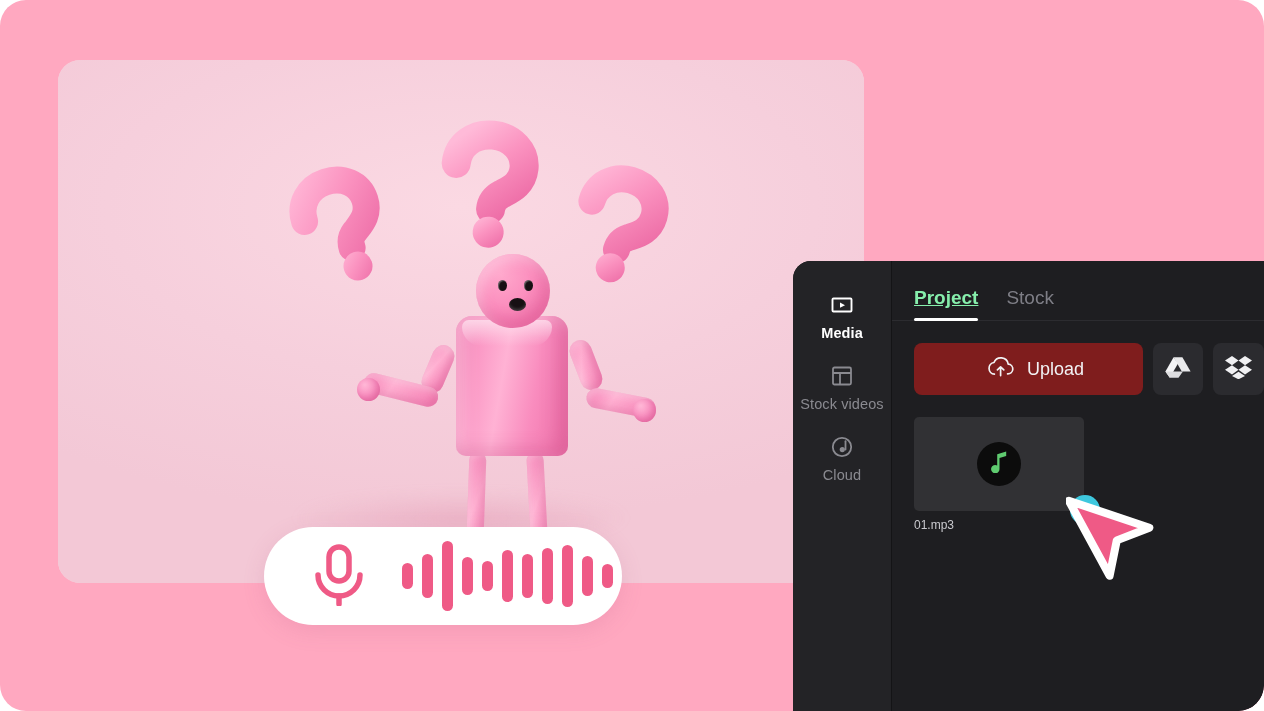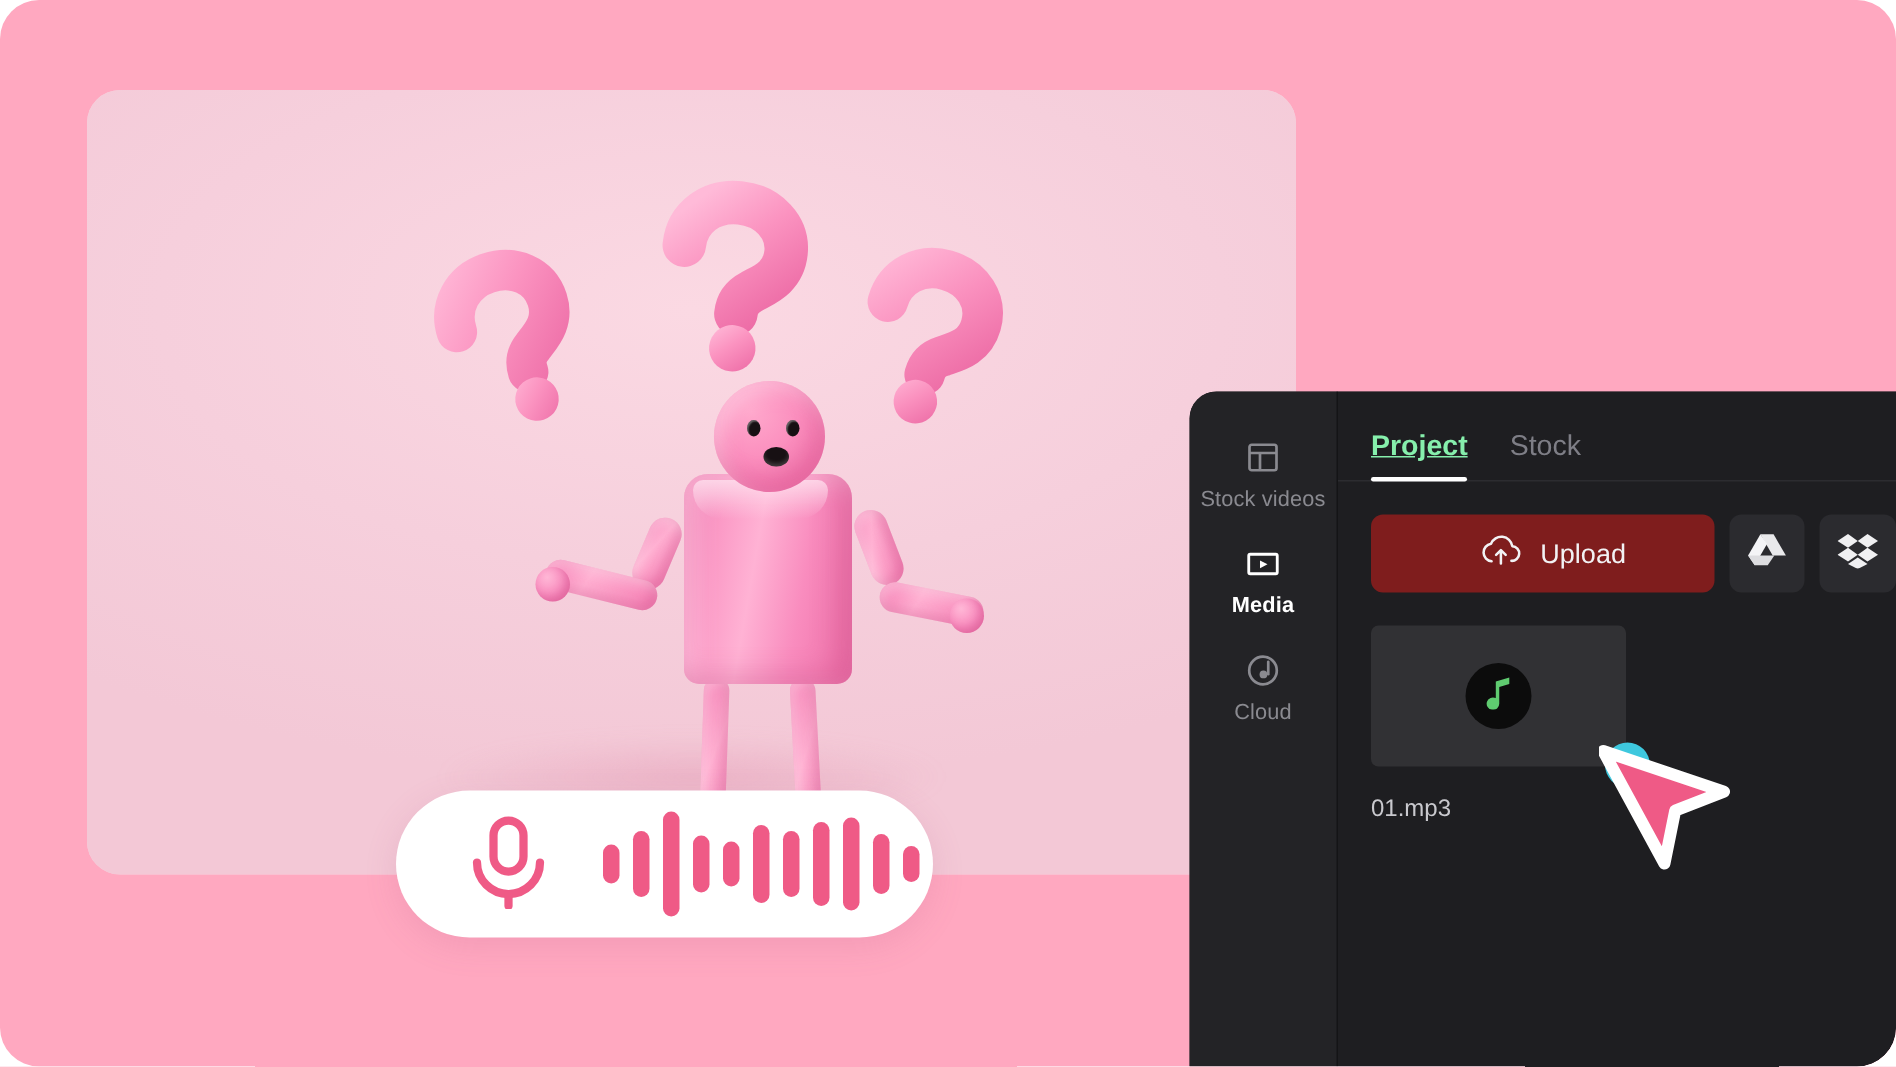--- a/index.html
+++ b/index.html
@@ -194,21 +194,21 @@
   #media-thumb {
     width:170px; height:94px; border-radius:5px; background:#313134;
     display:flex; align-items:center; justify-content:center;
     position:relative; cursor:pointer;
   }
   #thumb-disc {
     width:44px; height:44px; border-radius:50%; background:#0C0C0C;
     display:flex; align-items:center; justify-content:center;
   }
   #media-filename {
-    margin-top:20px; font-size:16px; color:#C9C9CE; white-space:nowrap;
+    margin-top:7px; font-size:12px; color:#C9C9CE; white-space:nowrap;
   }
   #add-button {
     position:absolute; right:-16px; bottom:-14px;
     width:30px; height:30px; border-radius:50%;
     background:#3EC8DE;
     display:flex; align-items:center; justify-content:center;
     color:#fff; font-size:21px; line-height:1; font-weight:400;
     cursor:pointer;
   }
 
@@ -318,38 +318,38 @@
         <span class="wave-bar" style="height: 62px;"></span>
         <span class="wave-bar" style="height: 40px;"></span>
         <span class="wave-bar" style="height: 24px;"></span>
       </div>
   </div>
 
   <div id="editor-panel">
 
     <nav id="sidebar">
 
+      <div class="side-item active">
+        <span class="side-ico">
+          <svg viewBox="0 0 24 24" width="24" height="24" fill="none" stroke="currentColor" stroke-width="1.9">
+            <rect x="2.5" y="5.5" width="19" height="13" rx="1"></rect>
+            <path d="M10 9.6l5 2.6-5 2.6z" fill="currentColor" stroke="none"></path>
+          </svg>
+        </span>
+        <span class="side-label">Media</span>
+      </div>
+
       <div class="side-item">
         <span class="side-ico">
           <svg viewBox="0 0 24 24" width="24" height="24" fill="none" stroke="currentColor" stroke-width="1.8">
             <rect x="3" y="3.5" width="18" height="17" rx="1.5"></rect>
             <path d="M3 9h18M10 9v11.5"></path>
           </svg>
         </span>
         <span class="side-label">Stock videos</span>
-      </div>
-
-      <div class="side-item active">
-        <span class="side-ico">
-          <svg viewBox="0 0 24 24" width="24" height="24" fill="none" stroke="currentColor" stroke-width="1.9">
-            <rect x="2.5" y="5.5" width="19" height="13" rx="1"></rect>
-            <path d="M10 9.6l5 2.6-5 2.6z" fill="currentColor" stroke="none"></path>
-          </svg>
-        </span>
-        <span class="side-label">Media</span>
       </div>
 
       <div class="side-item">
         <span class="side-ico">
           <svg viewBox="0 0 24 24" width="24" height="24" fill="none" stroke="currentColor" stroke-width="1.8">
             <circle cx="12" cy="12" r="9.2"></circle>
             <path d="M15.5 6.2v8.3" stroke-linecap="round"></path>
             <circle cx="12.3" cy="14.6" r="2.6" fill="currentColor" stroke="none"></circle>
           </svg>
         </span>

